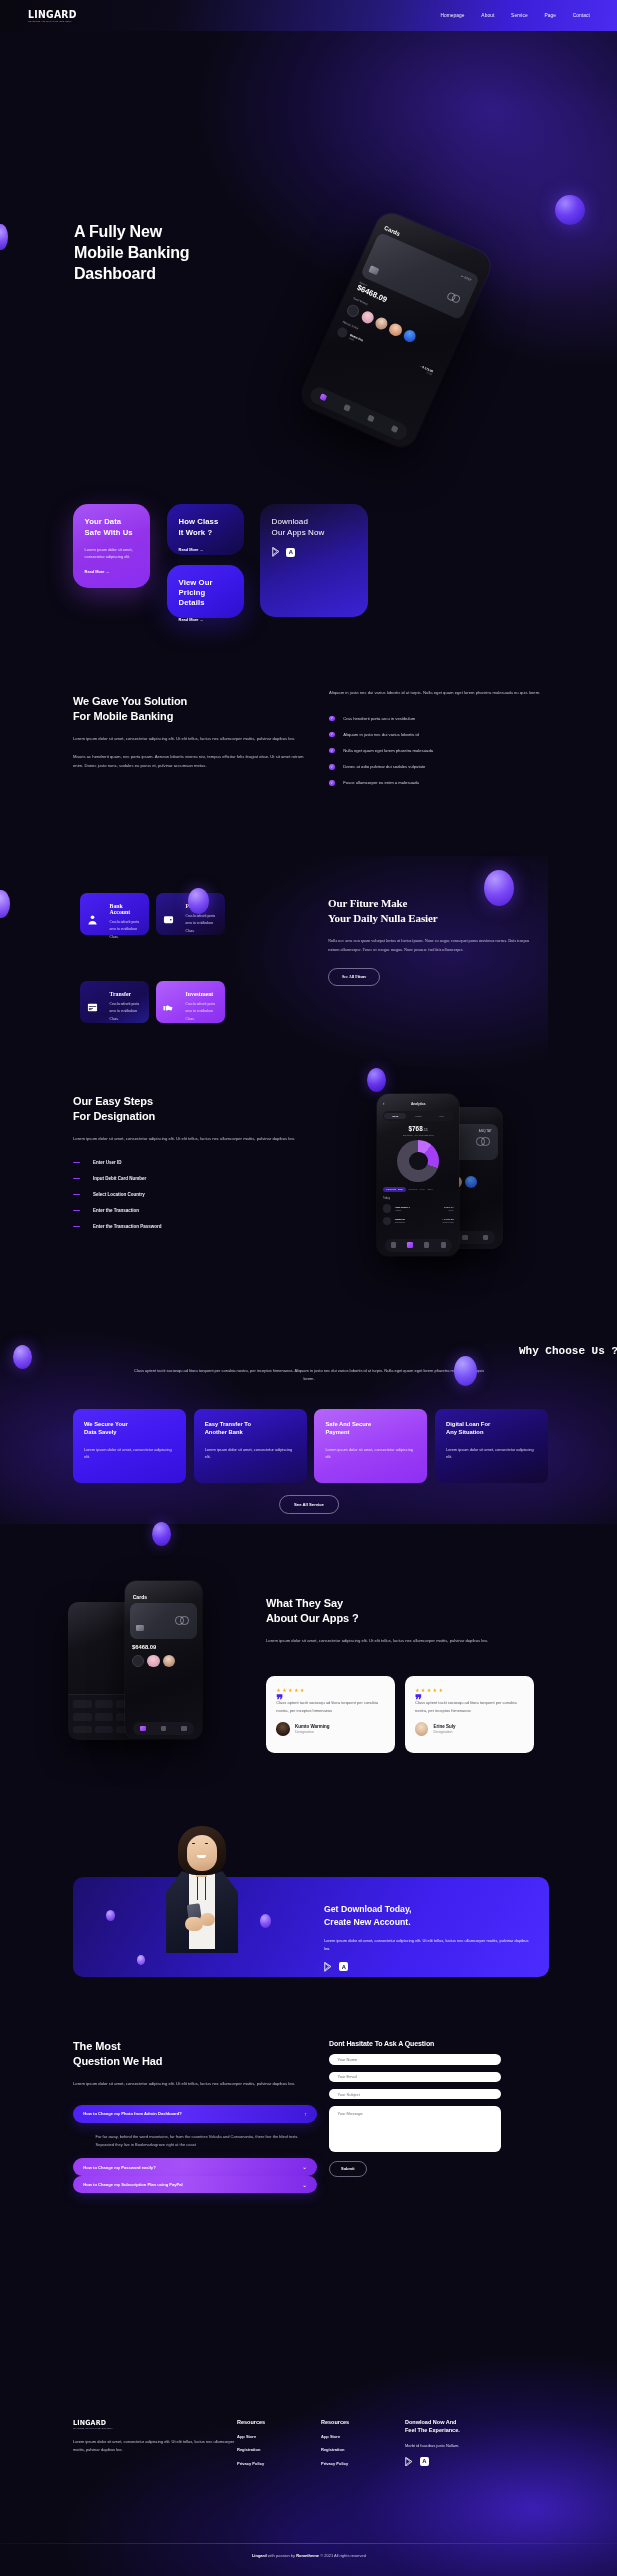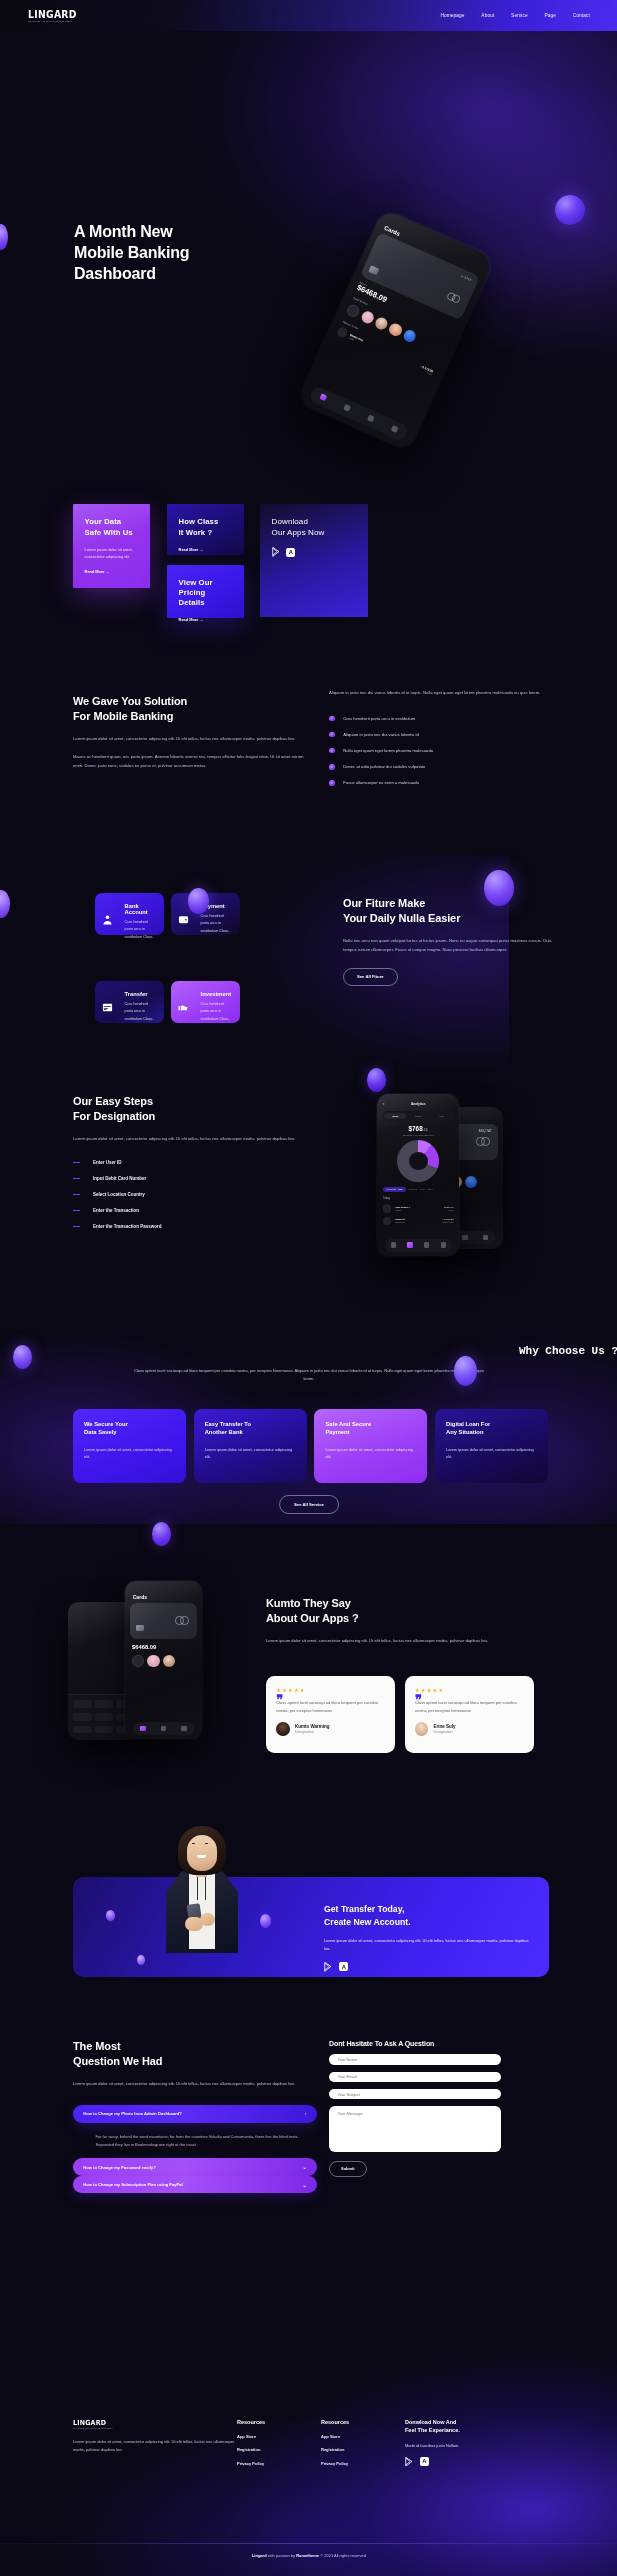--- a/index.html
+++ b/index.html
@@ -90,21 +90,21 @@
   .ph-rt { font-size:3px; font-weight:bold; color:#eee; }
   .ph-rs { font-size:2.2px; color:#8e8da3; }
   .ph-amt { margin-left:auto; margin-right:3.9px; text-align:right; }
   .ph-tab { position:absolute; left:9px; right:9px; bottom:6.4px; height:16.7px; border-radius:8.4px;
     background:#18181f; display:flex; align-items:center; justify-content:space-around; }
   .ph-tab i { width:6.4px; height:6.4px; border-radius:1.9px; background:#55545f; display:block; }
   .ph-tab i.on { background:linear-gradient(135deg,#c46bff,#7a2ff0); }
 
   
   .cards-row { position:absolute; top:489px; left:0; width:618px; height:142px; }
-  .fcard { position:absolute; border-radius:1px; padding:13px 11.6px; }
+  .fcard { position:absolute; border-radius:15px; padding:13px 11.6px; }
   .fcard h3 { font-size:7.7px; font-weight:bold; line-height:1.32; letter-spacing:0.1px; }
   .fcard p { font-size:3.9px; color:rgba(255,255,255,.82); line-height:1.8; margin-top:8.4px; }
   .readmore { font-size:3.9px; font-weight:bold; color:#fff; margin-top:9px; display:inline-block; }
   .c1 { left:73px; top:15.4px; width:77px; height:84px;
         background:linear-gradient(160deg,#a855f7 0%,#9333ea 48%,#8b2ef0 100%);
         box-shadow:0 9px 26px rgba(150,60,245,.35); }
   .c2 { left:167px; top:15.4px; width:77px; height:51px;
         background:linear-gradient(150deg,#2a14a8 0%,#1c0d75 55%,#120a45 100%); }
   .c3 { left:167px; top:76px; width:77px; height:53px;
         background:linear-gradient(150deg,#4a25f5 0%,#3a18e8 55%,#2e10cc 100%);
@@ -125,22 +125,22 @@
   .sol-left .body-text { margin-top:11px; }
   .sol-right { position:absolute; left:329px; top:3.9px; width:219px; }
   .check-list { margin-top:18px; }
   .check-item { display:flex; align-items:center; gap:8.4px; margin-bottom:10.3px; }
   .check-ic { width:5.8px; height:5.8px; border-radius:50%;
     background:linear-gradient(135deg,#b36bff,#7a2ff2); flex:none;
     display:flex; align-items:center; justify-content:center; font-size:3.5px; color:#fff; }
   .check-item span.t { font-size:4.2px; color:#d4d1e4; }
 
   
-  .sec-fiture { position:absolute; top:856px; left:15px; width:494px; height:212px;
-    background:radial-gradient(309px 167px at 450px 97px, rgba(70,35,200,.35) 0%, rgba(10,8,20,0) 72%); }
+  .sec-fiture { position:absolute; top:856px; left:0; width:548px; height:212px;
+    background:radial-gradient(309px 167px at 450px 97px, rgba(70,35,200,.35) 0%, rgba(10,8,20,0) 72%);font-family:Liberation Serif, serif; }
   .fbox { position:absolute; border-radius:7px; padding:9.7px 9px; }
   .fbox h4 { font-size:5.8px; font-weight:bold; margin-bottom:4.5px; }
   .fbox p { font-size:3.7px; line-height:1.95; color:rgba(255,255,255,.78); }
   .fbox .ficon { position:absolute; left:7px; top:20.6px; width:11px; height:11px; }
   .fbox .inner { margin-left:20.6px; }
   .fb1 { left:80px; top:37px; width:69px; height:42px;
     background:linear-gradient(150deg,#4b22f2 0%,#3a14d8 60%,#2d0fb4 100%); }
   .fb2 { left:156px; top:37px; width:69px; height:42px;
     background:linear-gradient(150deg,#2a1693 0%,#190c55 60%,#110827 100%); }
   .fb3 { left:80px; top:125px; width:69px; height:42px;
@@ -373,21 +373,21 @@
     </nav>
   </div>
   <div class="header-rule"></div>
 
   <div class="hero">
     <div class="orb orb-a"></div>
     <div class="orb orb-b"></div>
     <div class="orb orb-left"></div>
 
     <h1 class="hero-title">
-      <span>A Month New</span><br>
+      <span>A Fully New</span><br>
       <span>Mobile Banking</span><br>
       <span>Dashboard</span>
     </h1>
 
     <div class="phone-hero">
       <div class="ph-label">Cards</div>
       <div class="ph-card">
         <div class="dots">•• 6767</div>
         <div class="chip"></div>
         <div class="rings">
@@ -759,21 +759,21 @@
         <div class="an-tab">
           <i class="on"></i>
           <i></i>
           <i></i>
         </div>
       </div>
     </div>
 
     <div class="testi-head">
       <h2 class="h2">
-        <span>Kumto They Say</span><br>
+        <span>What They Say</span><br>
         <span>About Our Apps ?</span>
       </h2>
       <p class="body-text">Lorem ipsum dolor sit amet, consectetur adipiscing elit. Ut elit tellus, luctus nec ullamcorper mattis, pulvinar dapibus leo.</p>
     </div>
 
     <div class="tcards">
       <div class="tcard">
         <div class="stars">★★★★★</div>
         <div class="quote-mark">❞</div>
         <p class="tquote">Class aptent taciti sociosqu ad litora torquent per conubia nostra, per inceptos himenaeos</p>
@@ -800,21 +800,21 @@
     </div>
   </div>
 
   <div class="sec-cta">
     <div class="cta-box">
       <div class="cta-orb1"></div>
       <div class="cta-orb2"></div>
       <div class="cta-orb3"></div>
       <div class="cta-text">
         <h3>
-          <span>Get Transfer Today,</span><br>
+          <span>Get Download Today,</span><br>
           <span>Create New Account.</span>
         </h3>
         <p>Lorem ipsum dolor sit amet, consectetur adipiscing elit. Ut elit tellus, luctus nec ullamcorper mattis, pulvinar dapibus leo.</p>
         <div class="cta-stores">
           <span class="gp-icon">
             <svg viewBox="0 0 24 28" width="8.4" height="9.7">
                 <path d="M2 1 L20 13 L2 27 Z" fill="none" stroke="#fff" stroke-width="2.4" stroke-linejoin="round"></path>
                 <path d="M2 4 L15 13 L2 23" fill="none" stroke="#fff" stroke-width="2" stroke-linejoin="round"></path>
               </svg>
           </span>

